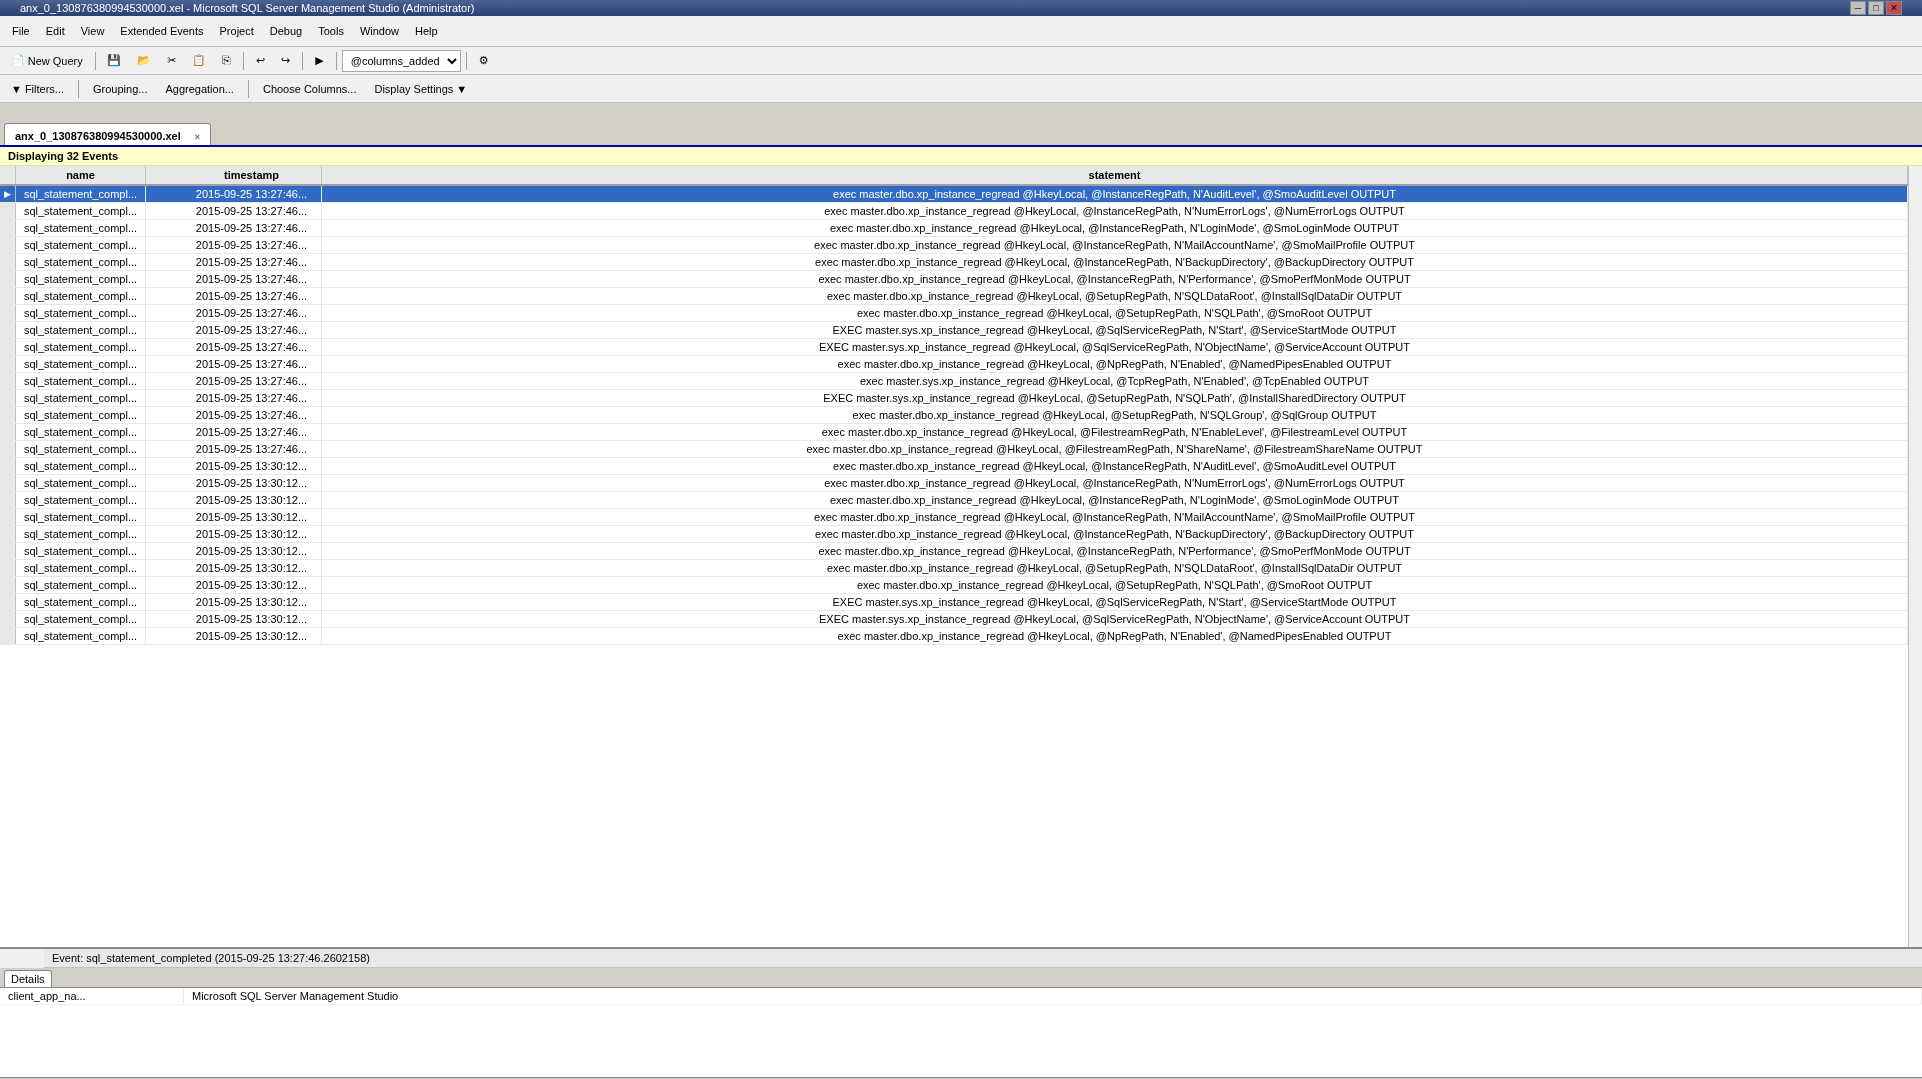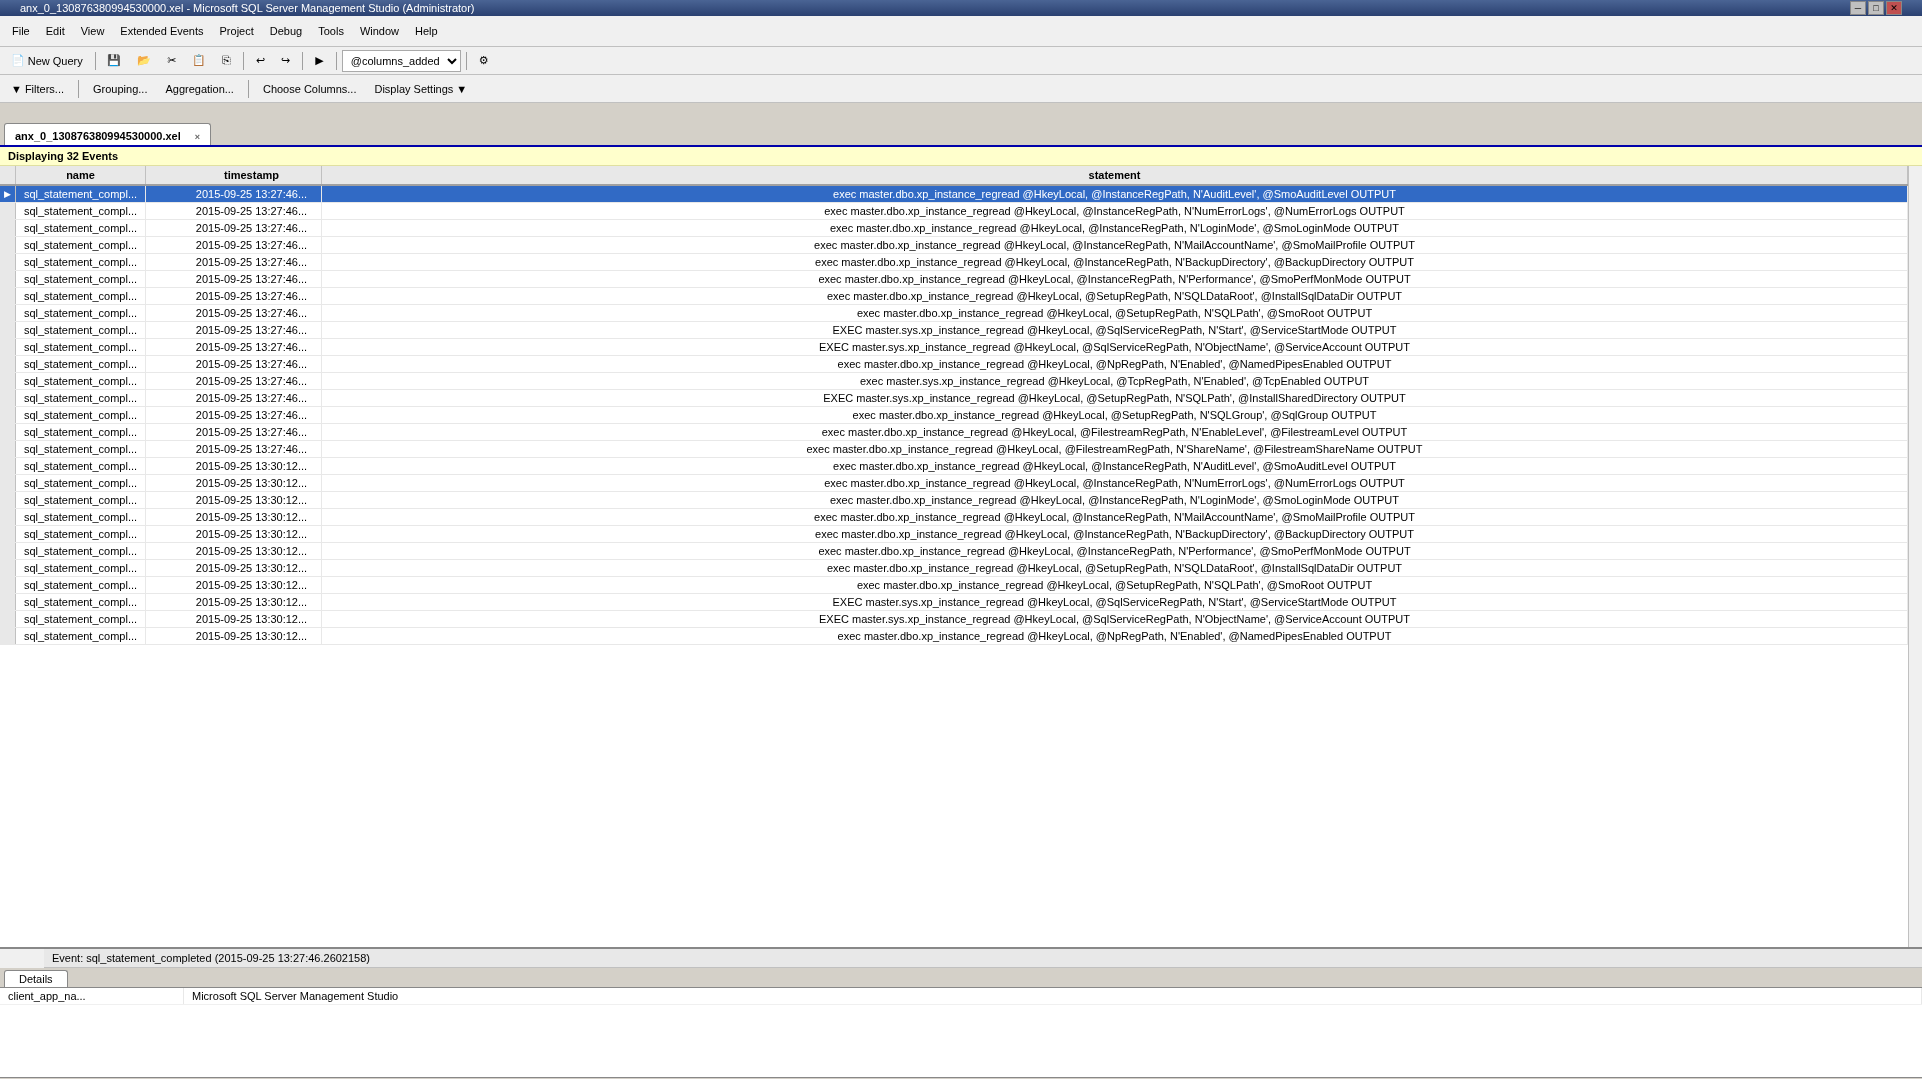--- a/index.html
+++ b/index.html
@@ -50,21 +50,21 @@
     .row-indicator { width: 16px; display: flex; align-items: center; justify-content: center; background: #e8e8e8; border-right: 1px solid #c0c0c0; flex-shrink: 0; font-size: 9px; }
     .row-indicator.selected { background: #316ac5; }
     .col-name { width: 130px; flex-shrink: 0; }
     .col-timestamp { width: 140px; flex-shrink: 0; margin-left: 36px; }
     .col-statement { flex: 1; min-width: 200px; }
     
     
     #bottom-panel { background: #f0f0f0; border-top: 2px solid #888; height: 130px; display: flex; flex-direction: column; }
     #event-bar { padding: 3px 8px; font-size: 11px; background: #e8e8e8; border-bottom: 1px solid #c0c0c0; margin-left: 44px; }
     #details-tabs { display: flex; padding: 2px 4px 0; background: #d4d0c8; border-bottom: 1px solid #888; }
-    .details-tab { padding: 2px 14px; font-size: 11px; cursor: pointer; background: #f0f0f0; border: 1px solid #888; border-bottom: none; border-radius: 3px 3px 0 0; }
+    .details-tab { padding: 2px 6px; font-size: 11px; cursor: pointer; background: #f0f0f0; border: 1px solid #888; border-bottom: none; border-radius: 3px 3px 0 0; }
     .details-tab.active { background: white; }
     #details-grid { flex: 1; overflow: auto; background: white; }
     .details-header { display: flex; background: #e8e8e8; border-bottom: 1px solid #c0c0c0; }
     .details-header-cell { padding: 2px 8px; font-weight: bold; font-size: 11px; border-right: 1px solid #c0c0c0; width: 160px; flex-shrink: 0; }
     .details-row { display: flex; border-bottom: 1px solid #f0f0f0; }
     .details-cell { padding: 2px 8px; font-size: 11px; border-right: 1px solid #e8e8e8; width: 184px; flex-shrink: 0; overflow: hidden; white-space: nowrap; text-overflow: ellipsis; }
     .details-cell.value { flex: 1; width: auto; }
     
     
     #status-bar { background: #d4d0c8; border-top: 1px solid #888; height: 20px; display: flex; align-items: center; padding: 0 8px; font-size: 11px; }

